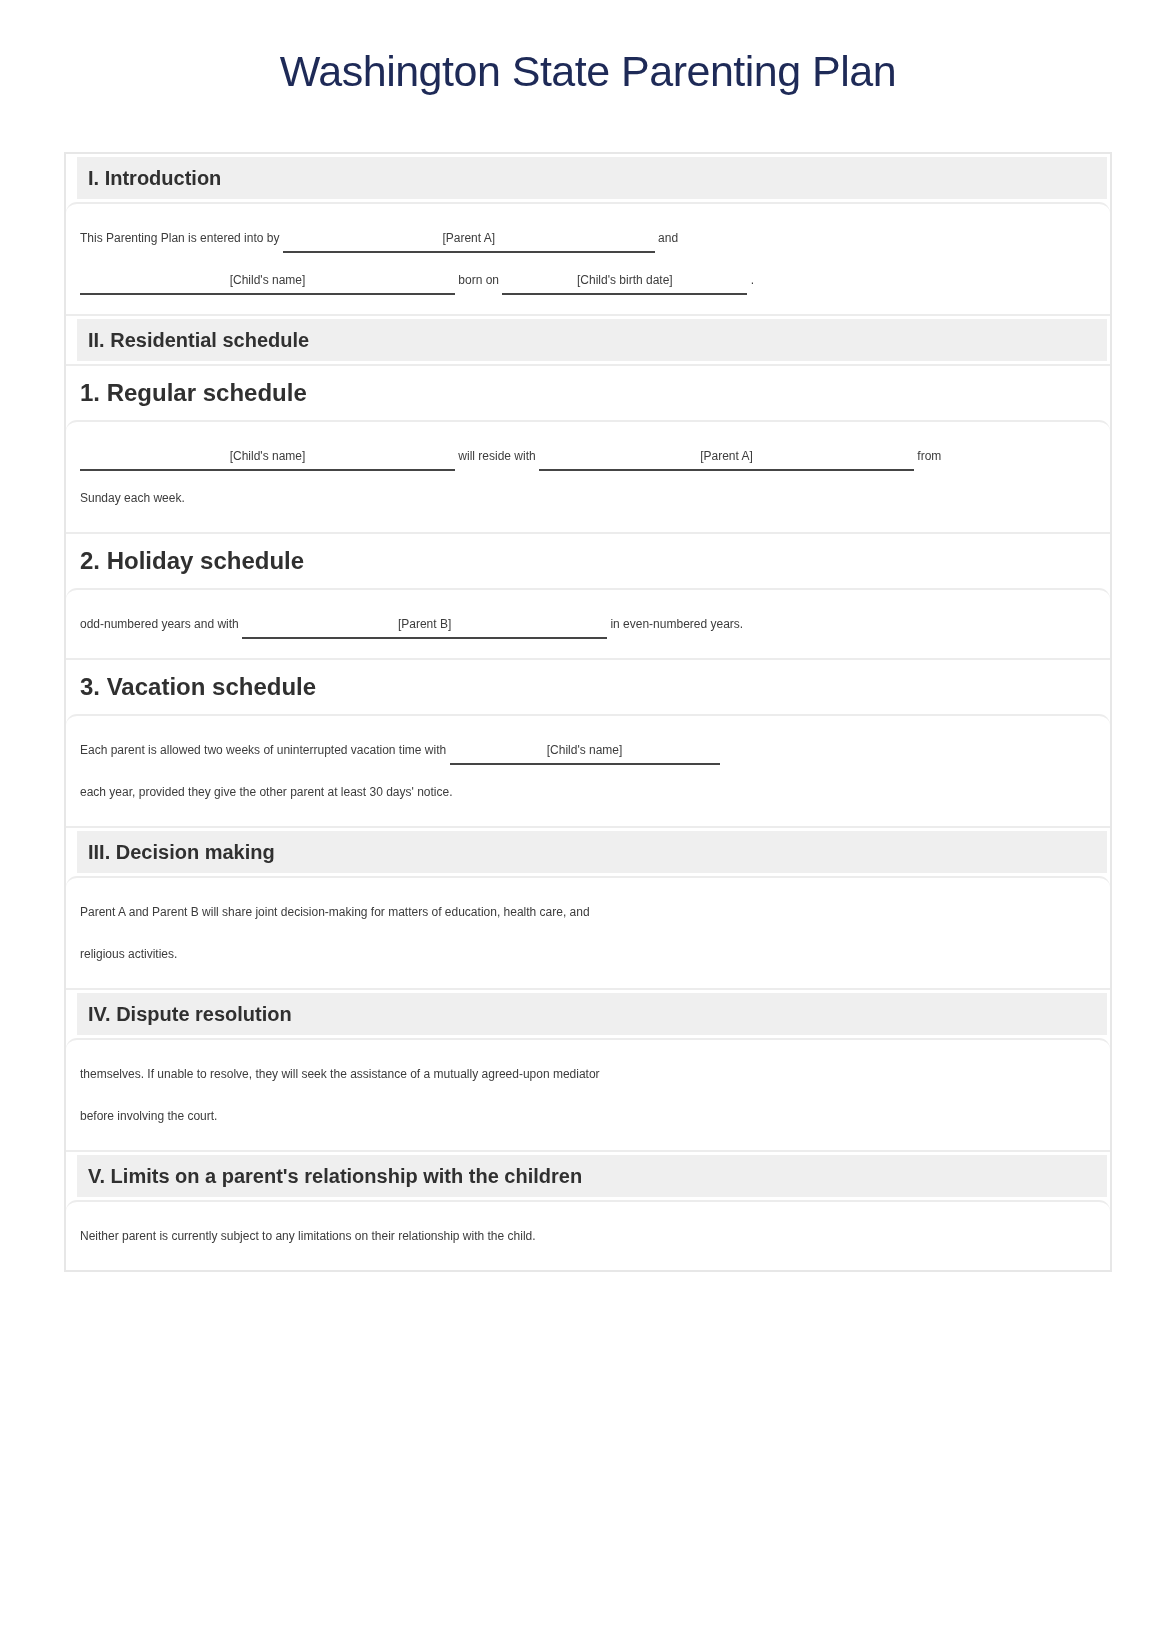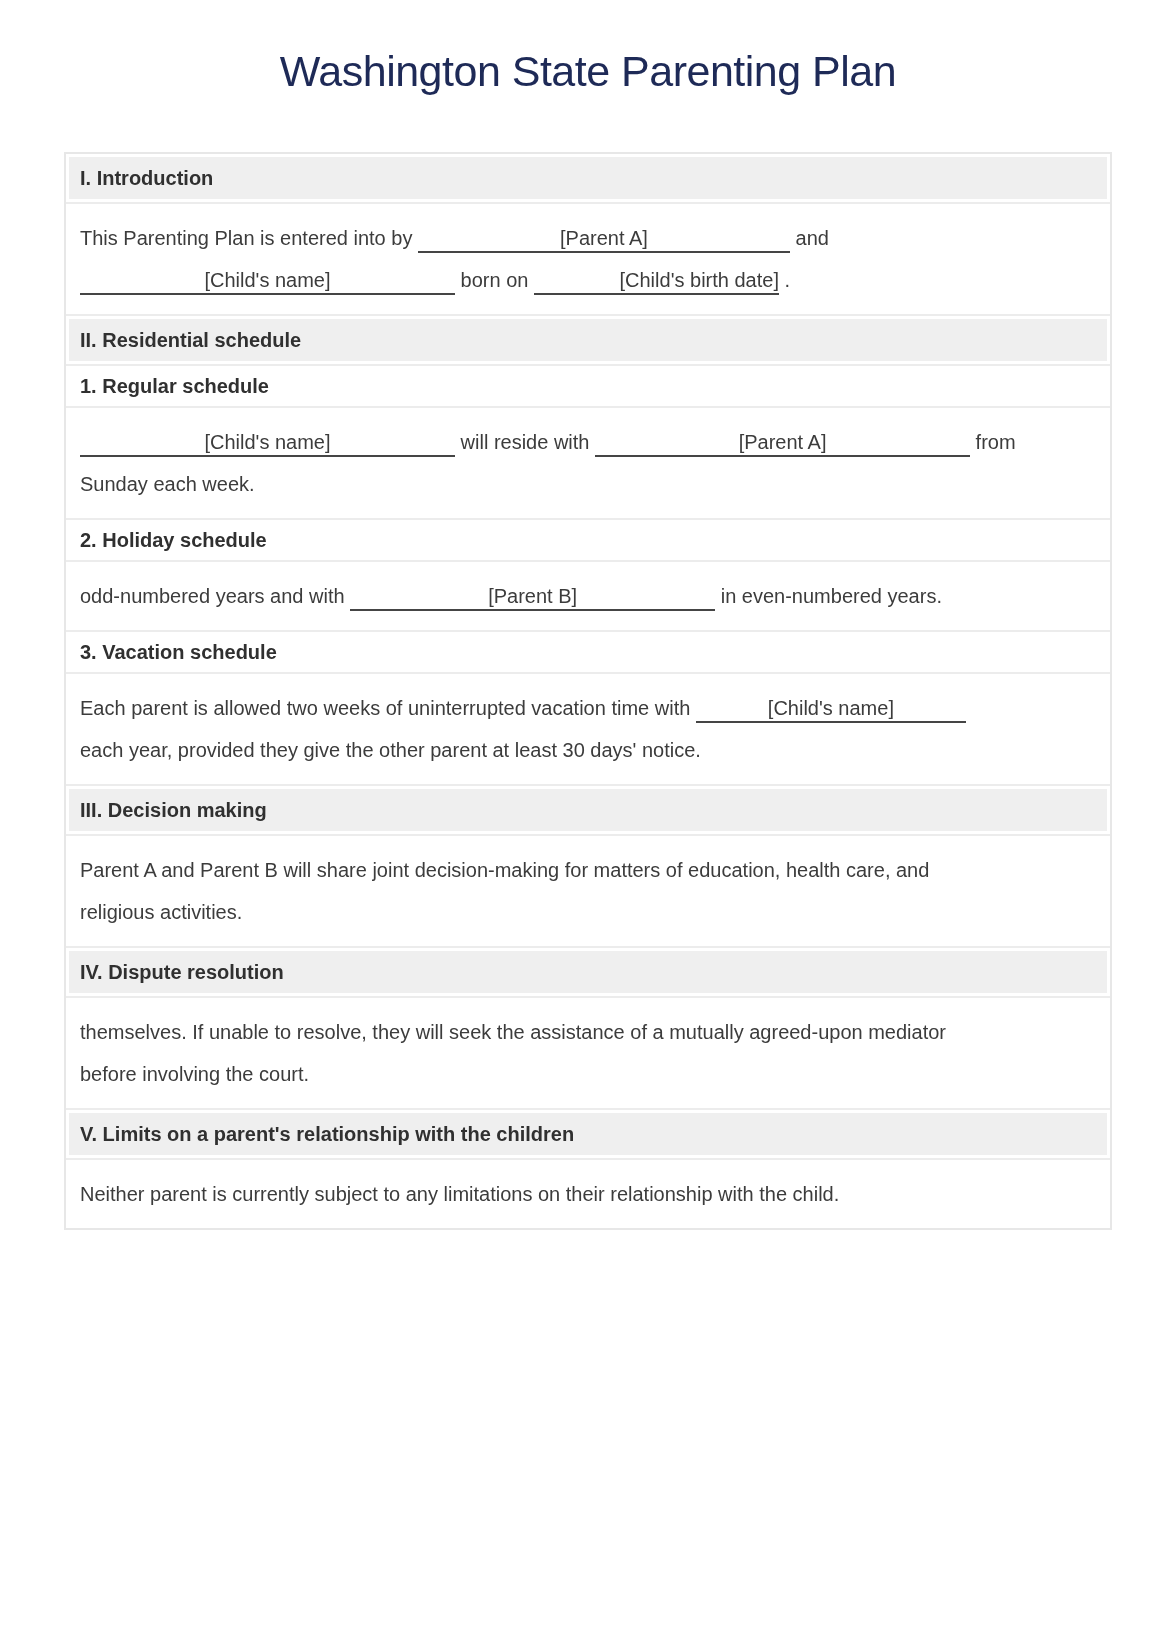--- a/index.html
+++ b/index.html
@@ -36,32 +36,34 @@
     padding: 3px;
     background: #ffffff;
   }
   .row-header .bar {
     background: #efefef;
     padding: 10px 11px;
     font-size: 20px;
     line-height: 22px;
     font-weight: bold;
     color: #303030;
+    margin-left: 8px;
   }
   .row-subheader {
-    padding: 9px 14px;
-    font-size: 20px;
+    padding: 16px 14px;
+    font-size: 24px;
     line-height: 22px;
     font-weight: bold;
     color: #303030;
   }
   .row-content {
     padding: 13px 14px;
-    font-size: 20px;
+    font-size: 12px;
     color: #3c3c3c;
+    border-radius: 11px;
   }
   .line {
     height: 42px;
     line-height: 42px;
     white-space: pre;
   }
   .blank {
     display: inline-block;
     vertical-align: baseline;
     line-height: 25px;
@@ -75,21 +77,21 @@
 <body>
 
 <h1 class="doc-title">Washington State Parenting Plan</h1>
 
 <div class="doc">
     <div class="row row-header">
       <div class="bar">I. Introduction</div>
     </div>
     <div class="row row-content">
       <div class="line"><span class="txt">This Parenting Plan is entered into by </span><span class="blank" style="width: 372px;"><span class="blank-label">[Parent A]</span></span><span class="txt"> and</span></div>
-      <div class="line"><span class="blank" style="width: 375px;"><span class="blank-label">[Child's name]</span></span><span class="txt"> born on </span><span class="blank" style="width: 245px; text-align: right;"><span class="blank-label">[Child's birth date]</span></span><span class="txt"> .</span></div>
+      <div class="line"><span class="blank" style="width: 375px;"><span class="blank-label">[Child's name]</span></span><span class="txt"> born on </span><span class="blank" style="width: 245px;"><span class="blank-label">[Child's birth date]</span></span><span class="txt"> .</span></div>
     </div>
     <div class="row row-header">
       <div class="bar">II. Residential schedule</div>
     </div>
     <div class="row row-subheader">1. Regular schedule</div>
     <div class="row row-content">
       <div class="line"><span class="blank" style="width: 375px;"><span class="blank-label">[Child's name]</span></span><span class="txt"> will reside with </span><span class="blank" style="width: 375px;"><span class="blank-label">[Parent A]</span></span><span class="txt"> from</span></div>
       <div class="line"><span class="txt">Sunday each week.</span></div>
     </div>
     <div class="row row-subheader">2. Holiday schedule</div>

